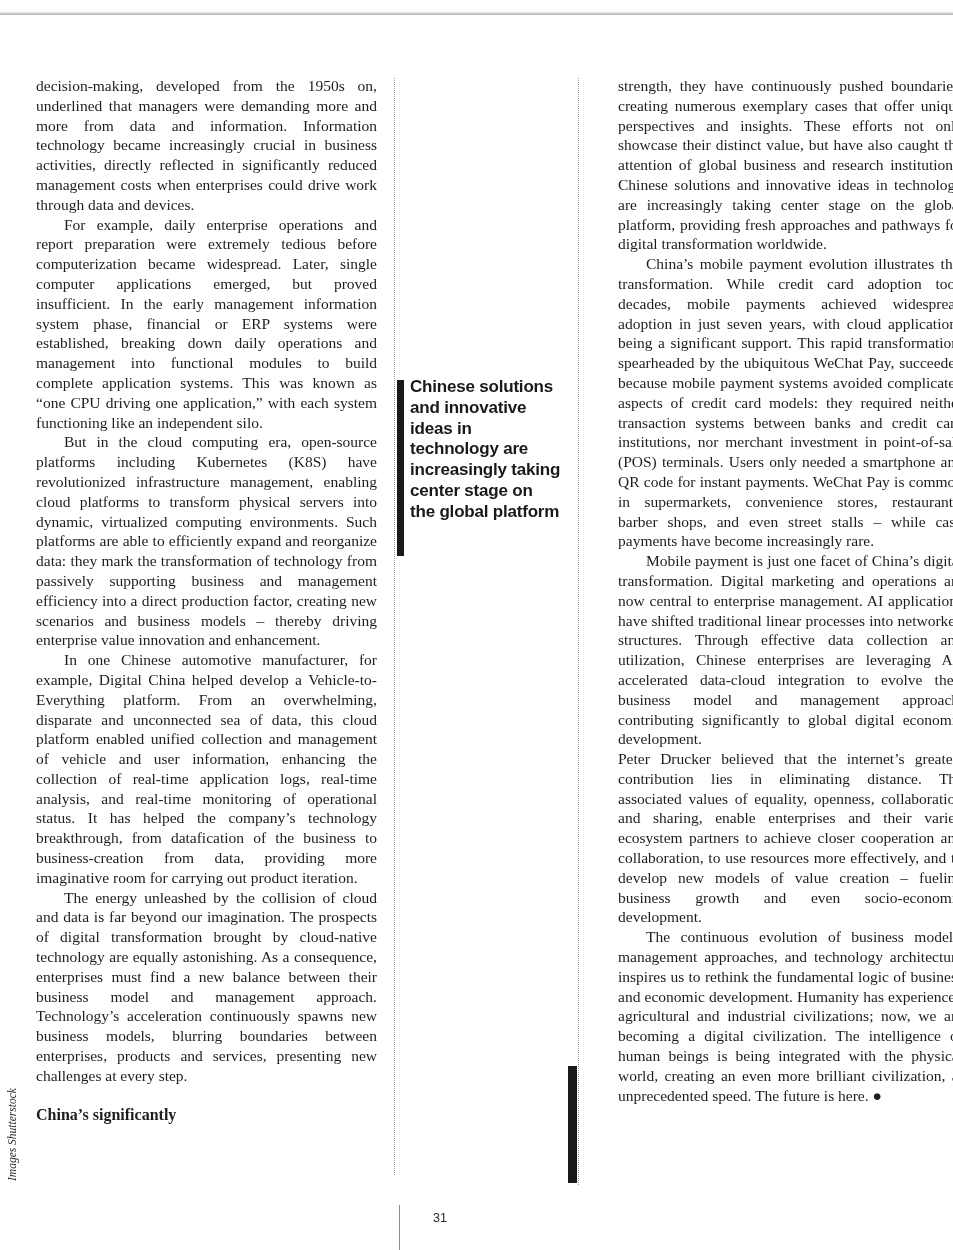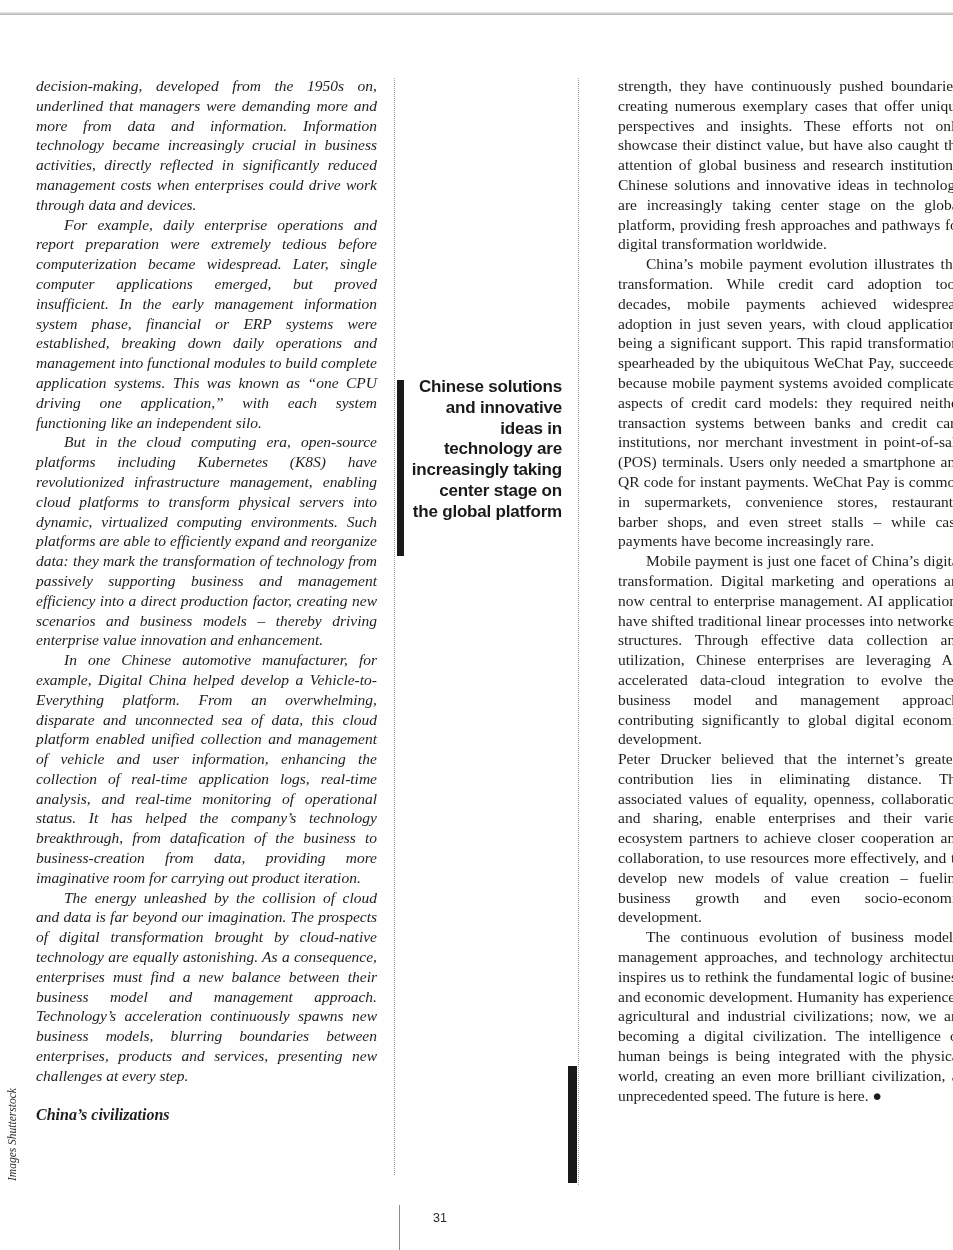--- a/index.html
+++ b/index.html
@@ -18,21 +18,21 @@
     width: 953px; height: 3px;
     background: linear-gradient(to bottom, #ededed, #b2b2b2);
   }
   .col {
     position: absolute;
     top: 76px;
     font-size: 15.5px;
     line-height: 19.8px;
     text-align: justify;
   }
-  .col-left  { left: 36px;  width: 341px; font-style: italic; }
+  .col-left  { left: 36px;  width: 341px; }
   .col-right { left: 618px; width: 345px; }
   .col p { margin: 0; }
   .col p.p-indent { text-indent: 28px; }
   .col h3 {
     margin: 19px 0 0 0;
     font-size: 16px;
     font-weight: bold;
     text-align: left;
   }
   .divider {
@@ -51,21 +51,21 @@
   }
   .pq-text {
     margin-left: 13px;
     width: 152px;
     font-family: "Liberation Sans", sans-serif;
     font-weight: bold;
     font-size: 17px;
     line-height: 20.8px;
     letter-spacing: -0.2px;
     color: #1b181c;
-    text-align: right;
+    text-align: left;
   }
   .bio {
     position: absolute;
     left: 396px; top: 1066px;
     width: 166px;
     text-align: right;
     font-size: 13.5px;
     line-height: 16.8px;
     color: #1f1d1b;
   }
@@ -112,21 +112,21 @@
 <div class="page">
 
   <div class="top-rule"></div>
 
   <div class="col col-left">
       <p class="p">decision-making, developed from the 1950s on, underlined that managers were demanding more and more from data and information. Information technology became increasingly crucial in business activities, directly reflected in significantly reduced management costs when enterprises could drive work through data and devices.</p>
       <p class="p-indent">For example, daily enterprise operations and report preparation were extremely tedious before computerization became widespread. Later, single computer applications emerged, but proved insufficient. In the early management information system phase, financial or ERP systems were established, breaking down daily operations and management into functional modules to build complete application systems. This was known as “one CPU driving one application,” with each system functioning like an independent silo.</p>
       <p class="p-indent">But in the cloud computing era, open-source platforms including Kubernetes (K8S) have revolutionized infrastructure management, enabling cloud platforms to transform physical servers into dynamic, virtualized computing environments. Such platforms are able to efficiently expand and reorganize data: they mark the transformation of technology from passively supporting business and management efficiency into a direct production factor, creating new scenarios and business models – thereby driving enterprise value innovation and enhancement.</p>
       <p class="p-indent">In one Chinese automotive manufacturer, for example, Digital China helped develop a Vehicle-to-Everything platform. From an overwhelming, disparate and unconnected sea of data, this cloud platform enabled unified collection and management of vehicle and user information, enhancing the collection of real-time application logs, real-time analysis, and real-time monitoring of operational status. It has helped the company’s technology breakthrough, from datafication of the business to business-creation from data, providing more imaginative room for carrying out product iteration.</p>
       <p class="p-indent">The energy unleashed by the collision of cloud and data is far beyond our imagination. The prospects of digital transformation brought by cloud-native technology are equally astonishing. As a consequence, enterprises must find a new balance between their business model and management approach. Technology’s acceleration continuously spawns new business models, blurring boundaries between enterprises, products and services, presenting new challenges at every step.</p>
-      <h3 class="h">China’s civilizations</h3>
+      <h3 class="h">China’s significantly</h3>
     </div>
 
   <div class="divider divider-1"></div>
 
   <div class="pull-quote">
     <div class="pq-bar"></div>
     <div class="pq-text">Chinese solutions and innovative ideas in technology are increasingly taking center stage on the global platform</div>
   </div>
 
   <div class="bio-bar"></div>

